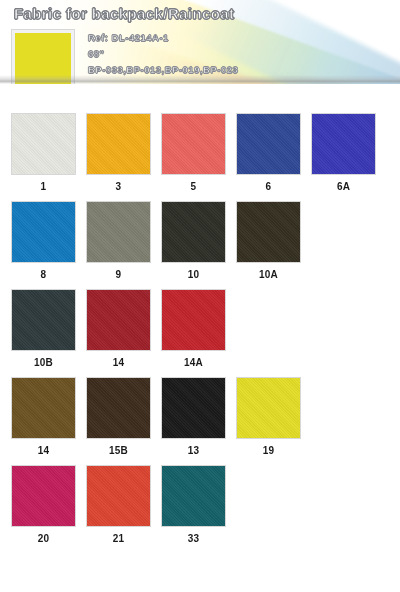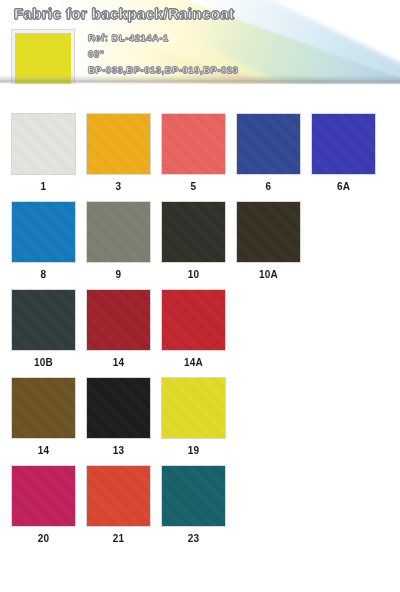--- a/index.html
+++ b/index.html
@@ -281,35 +281,39 @@
         <div class="swatch-chip" style="background: rgb(194, 36, 44);"></div>
         <div class="swatch-label">14A</div>
       </div>
     </div>
     <div class="swatch-row">
       <div class="swatch-cell">
         <div class="swatch-chip" style="background: rgb(107, 82, 34);"></div>
         <div class="swatch-label">14</div>
       </div>
       <div class="swatch-cell">
+        <div class="swatch-chip" style="background: rgb(60, 44, 29);"></div>
+        <div class="swatch-label">15B</div>
+      </div>
+      <div class="swatch-cell">
         <div class="swatch-chip" style="background: rgb(26, 26, 26);"></div>
         <div class="swatch-label">13</div>
       </div>
       <div class="swatch-cell">
         <div class="swatch-chip" style="background: rgb(226, 220, 38);"></div>
         <div class="swatch-label">19</div>
       </div>
     </div>
     <div class="swatch-row">
       <div class="swatch-cell">
         <div class="swatch-chip" style="background: rgb(193, 30, 91);"></div>
         <div class="swatch-label">20</div>
       </div>
       <div class="swatch-cell">
         <div class="swatch-chip" style="background: rgb(218, 68, 48);"></div>
         <div class="swatch-label">21</div>
       </div>
       <div class="swatch-cell">
         <div class="swatch-chip" style="background: rgb(21, 96, 104);"></div>
-        <div class="swatch-label">23</div>
+        <div class="swatch-label">33</div>
       </div>
     </div>
   </div>
 
 </body></html>

